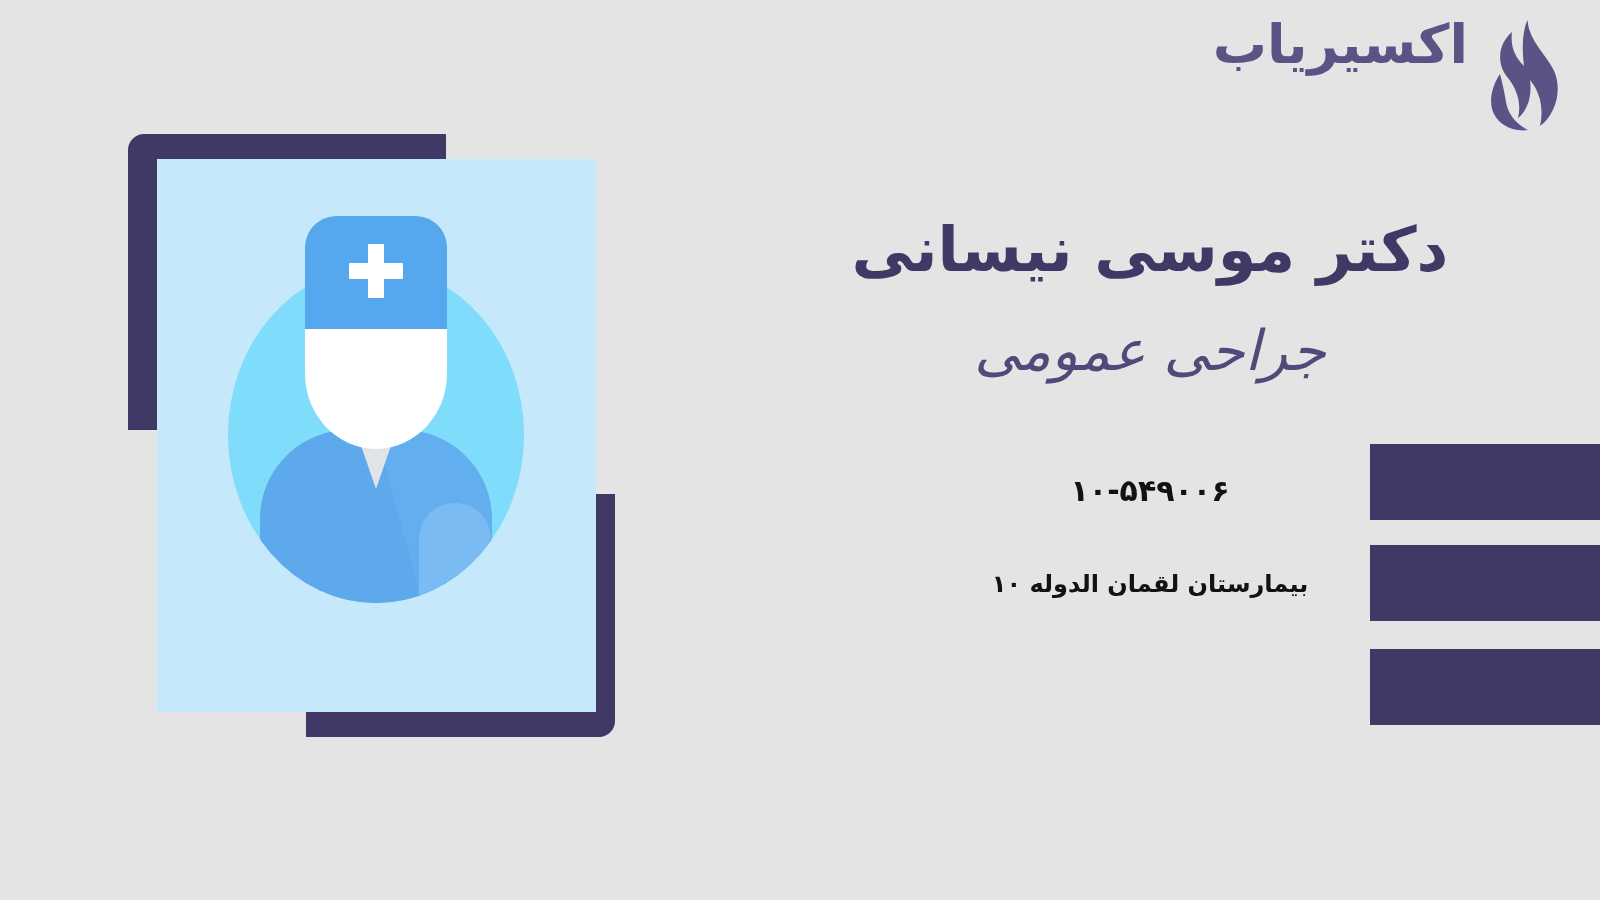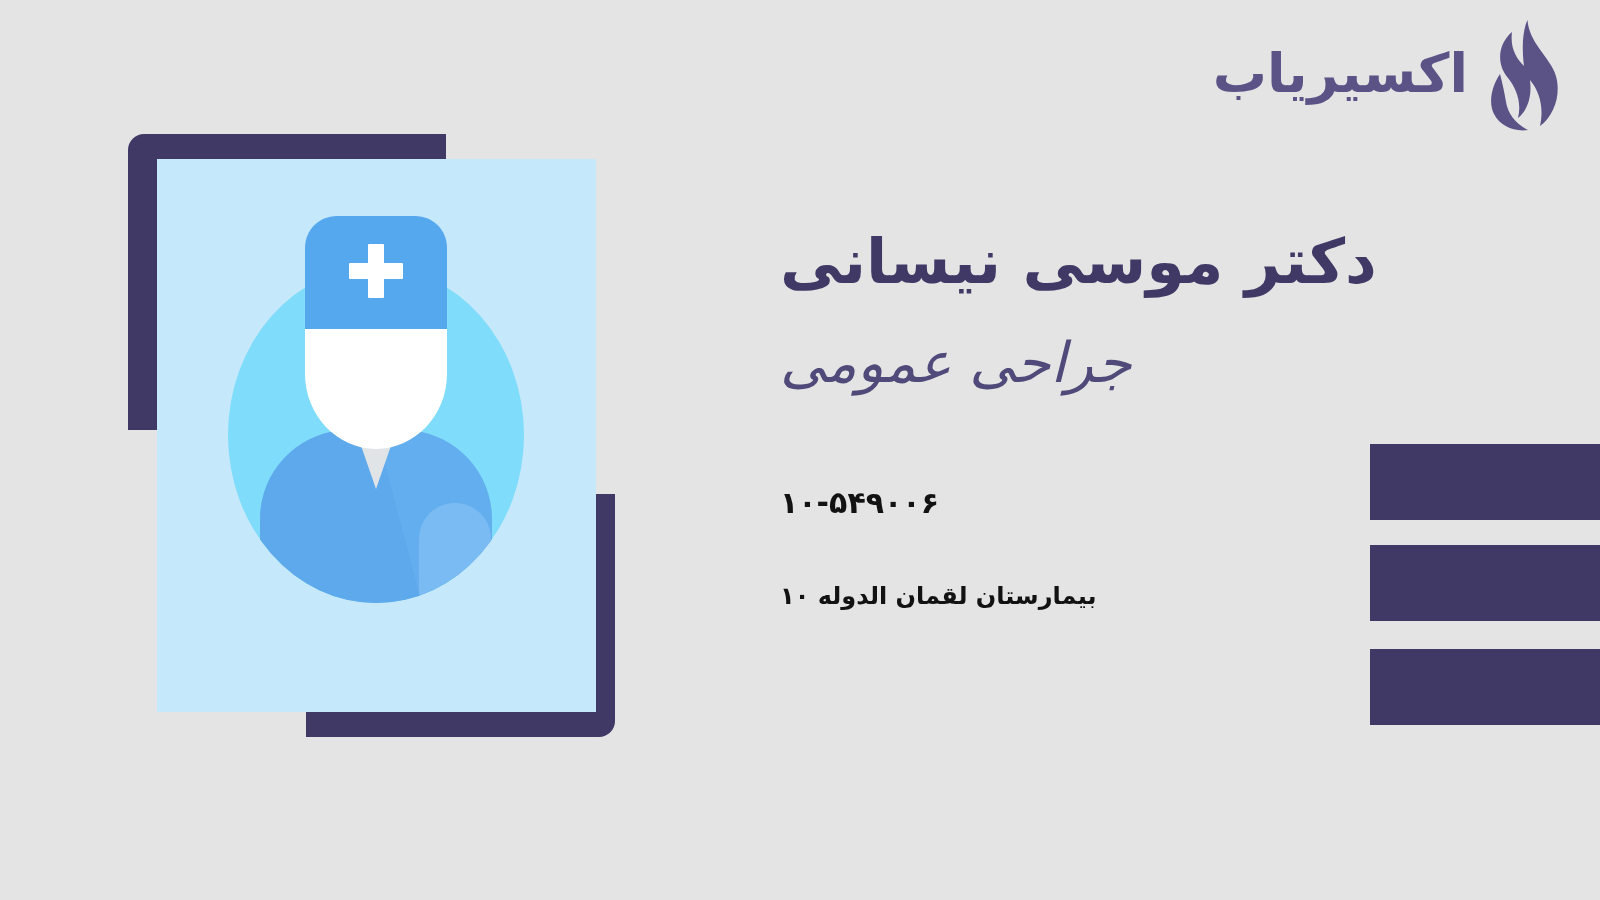--- a/index.html
+++ b/index.html
@@ -16,21 +16,20 @@
     font-family: "DejaVu Sans", "Liberation Sans", sans-serif;
   }
 
   
   #brand {
     position: absolute;
     top: 18px;
     right: 40px;
     display: flex;
     flex-direction: row;
-    align-items: center;
     gap: 14px;
     direction: rtl;
   }
   #brand-flame {
     display: block;
     width: 78px;
     height: 118px;
     flex: 0 0 auto;
   }
   #brand-name {
@@ -83,23 +82,23 @@
     top: 159px;
     width: 439px;
     height: 553px;
     display: block;
   }
 
   
   #info {
     position: absolute;
     right: 80px;
-    top: 223px;
+    top: 211px;
     width: 740px;
-    text-align: left;
+    text-align: center;
     direction: rtl;
   }
   #doctor-name {
     font-size: 62px;
     font-weight: 700;
     color: #403966;
     line-height: 1.25;
     margin: 0;
     white-space: nowrap;
   }

